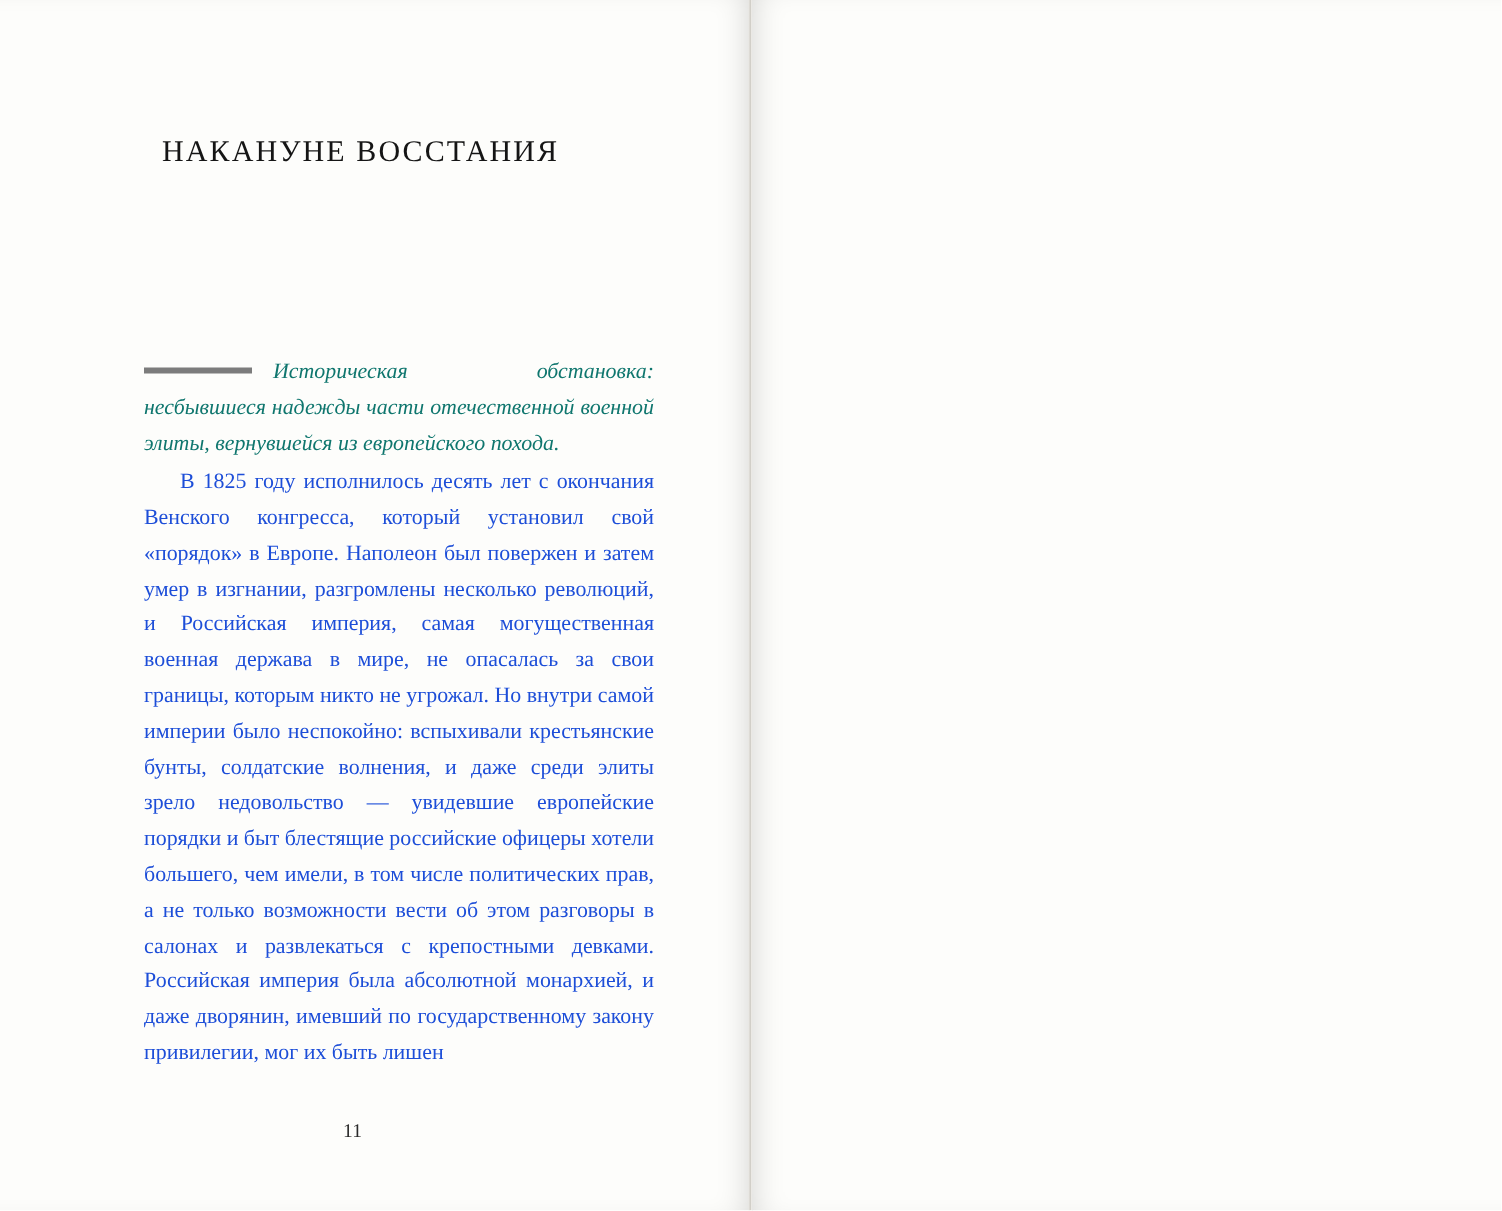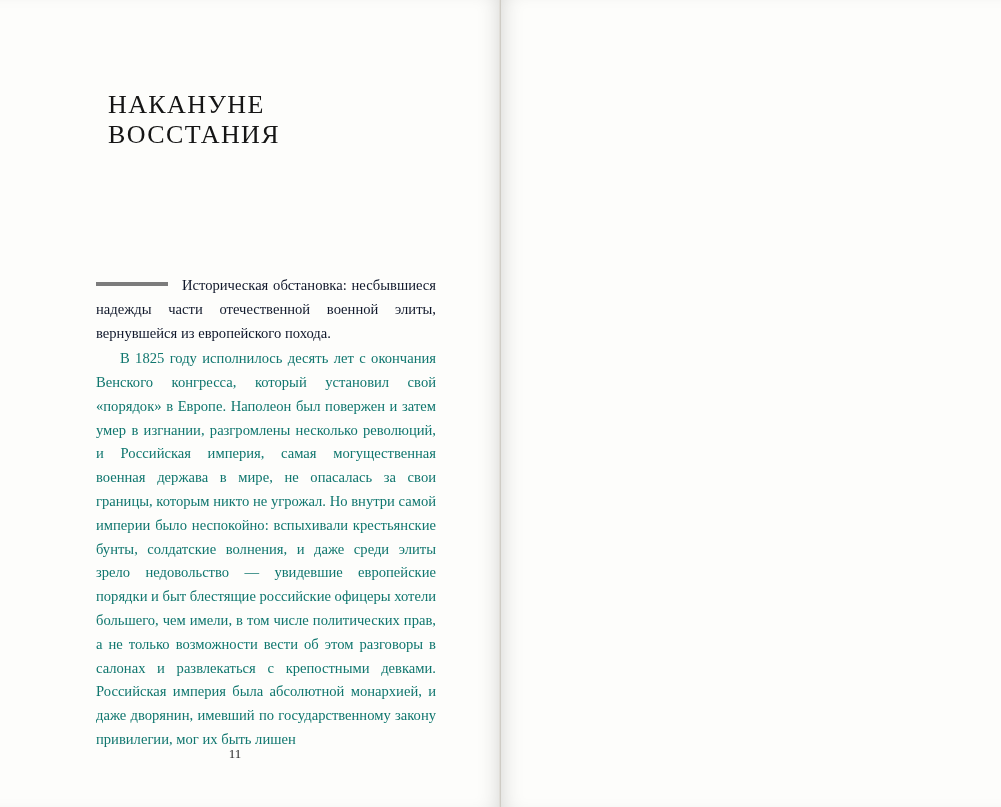--- a/index.html
+++ b/index.html
@@ -42,56 +42,57 @@
   }
 
   .text-col {
     position: absolute;
     top: 60px;
     width: 340px;
   }
   .left-col { left: 96px; }
 
   .chapter-title {
-    font-size: 26px;
+    font-size: 20px;
     letter-spacing: 1.4px;
     font-weight: normal;
     margin: 30px 0 0 12px;
     color: #151515;
     font-family: "Liberation Serif", serif;
   }
 
   .rule-wrap {
     margin-top: 124px;
     position: relative;
   }
   .lead-rule {
     position: absolute;
     left: 0;
     top: 8px;
     width: 72px;
     height: 4px;
     background: #7c7c7c;
   }
   p.lead {
+    font-style: italic;
     font-size: 14.6px;
     line-height: 1.63;
     text-align: justify;
     margin: 0;
     text-indent: 86px;
-    color: #0f172a;
+    color: #0f766e;
   }
 
   p.body {
     font-size: 14.6px;
     line-height: 1.63;
     text-align: justify;
     margin: 0;
     text-indent: 24px;
-    color: #0f766e;
+    color: #1d4ed8;
   }
   p.body.first-after-lead { margin-top: 2px; }
 
   .folio {
     position: absolute;
     font-size: 13px;
     color: #2a2a2a;
     text-align: center;
     width: 60px;
   }

